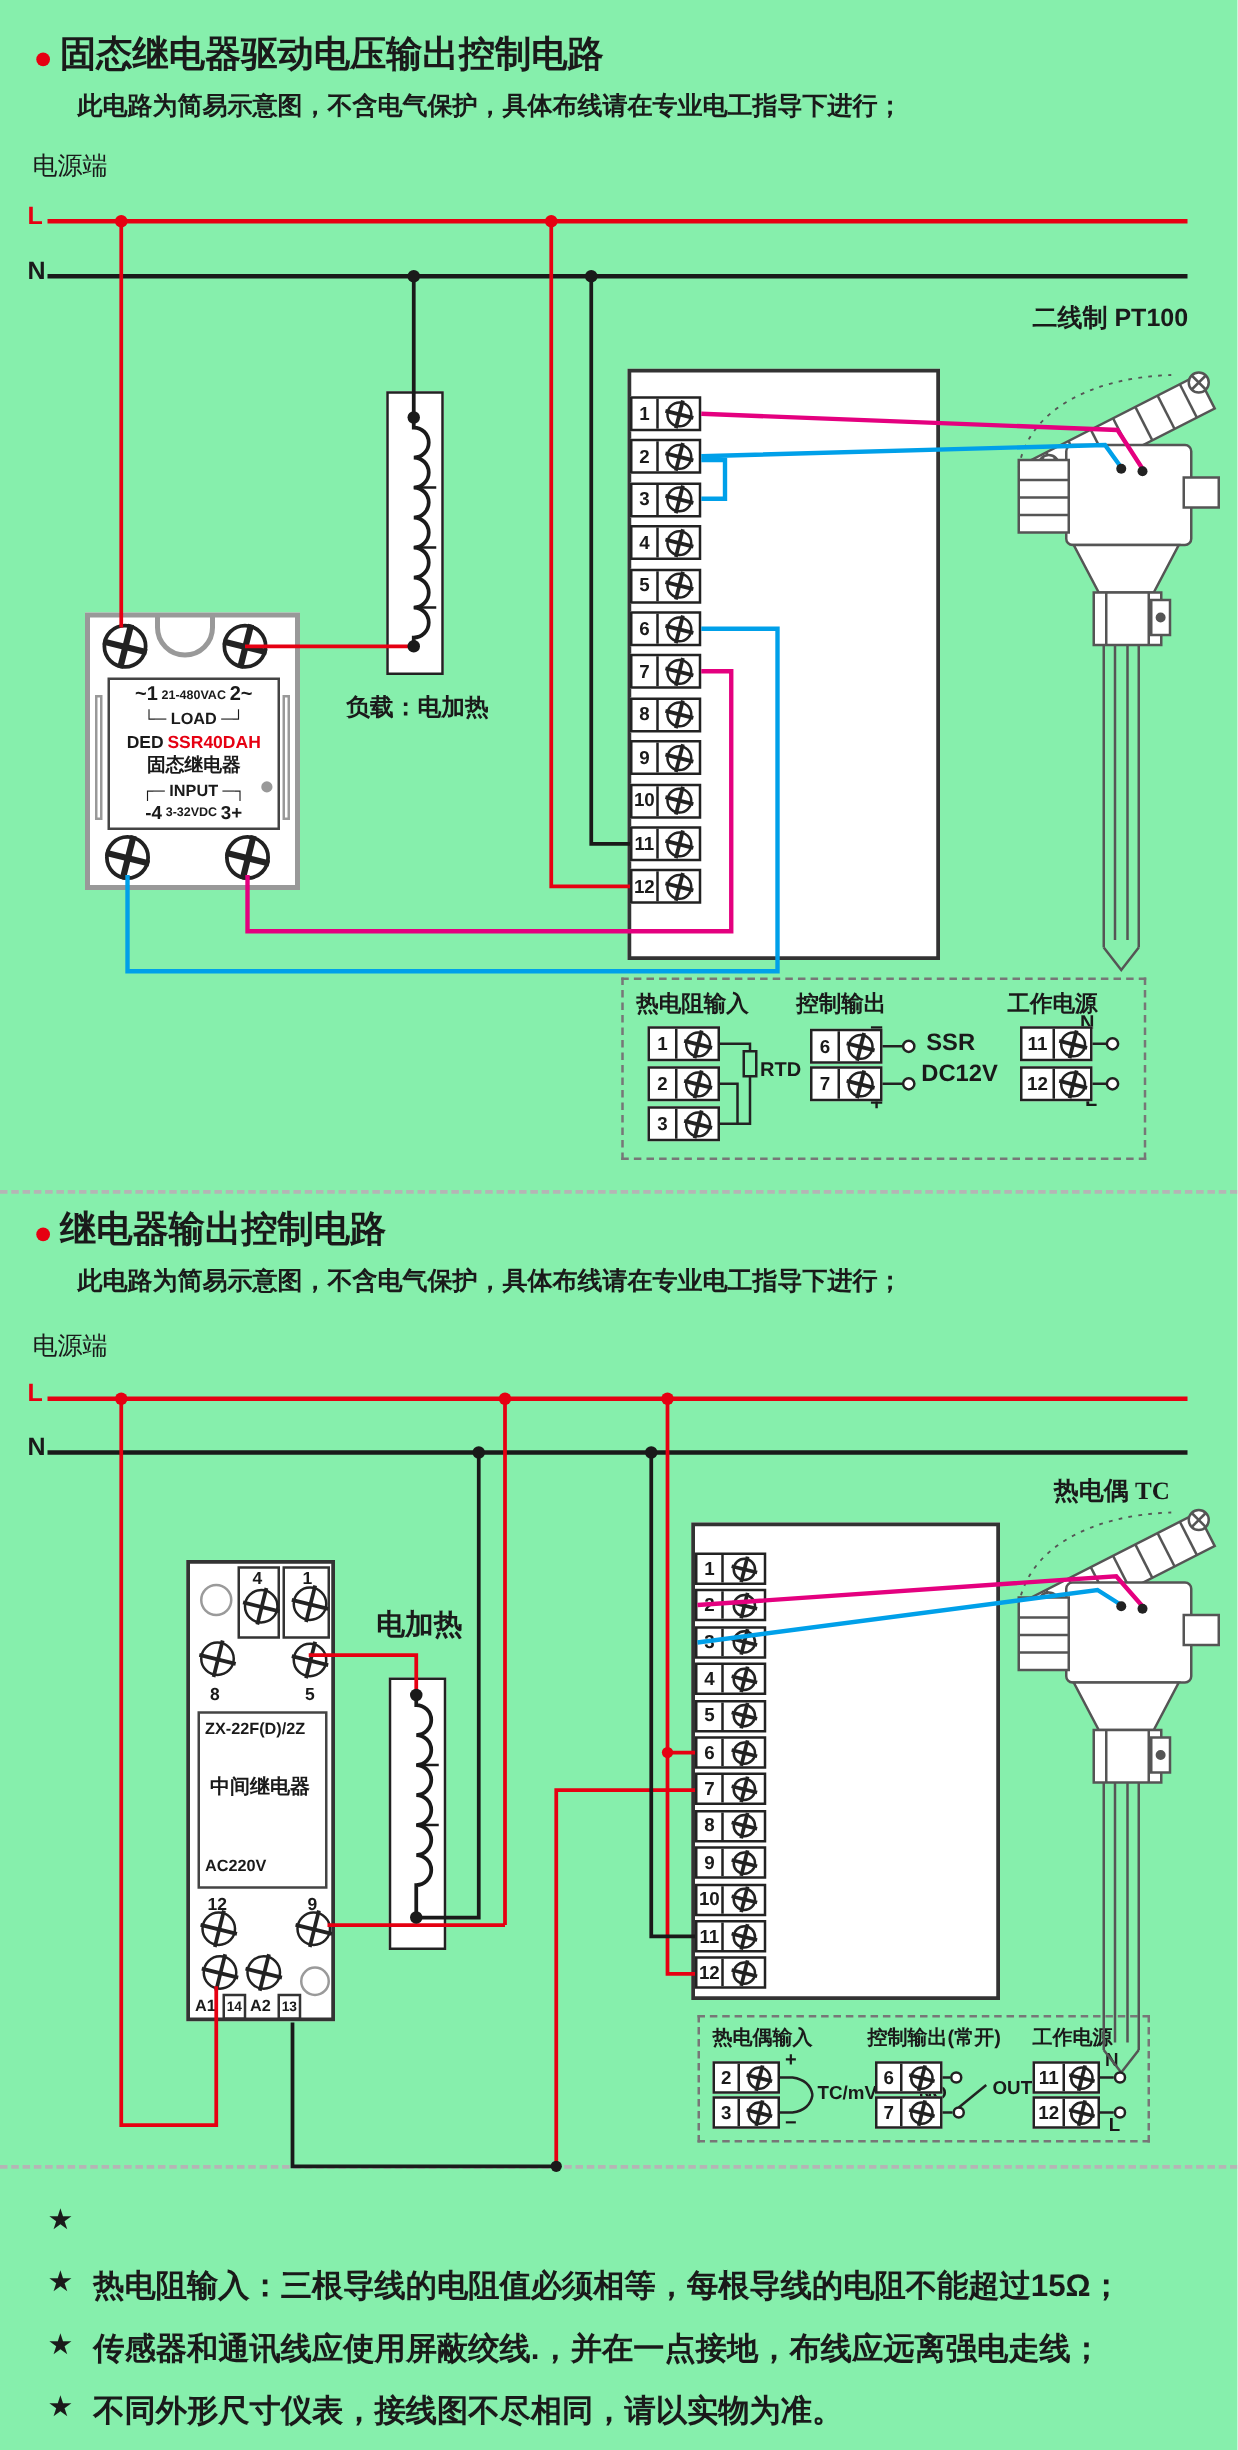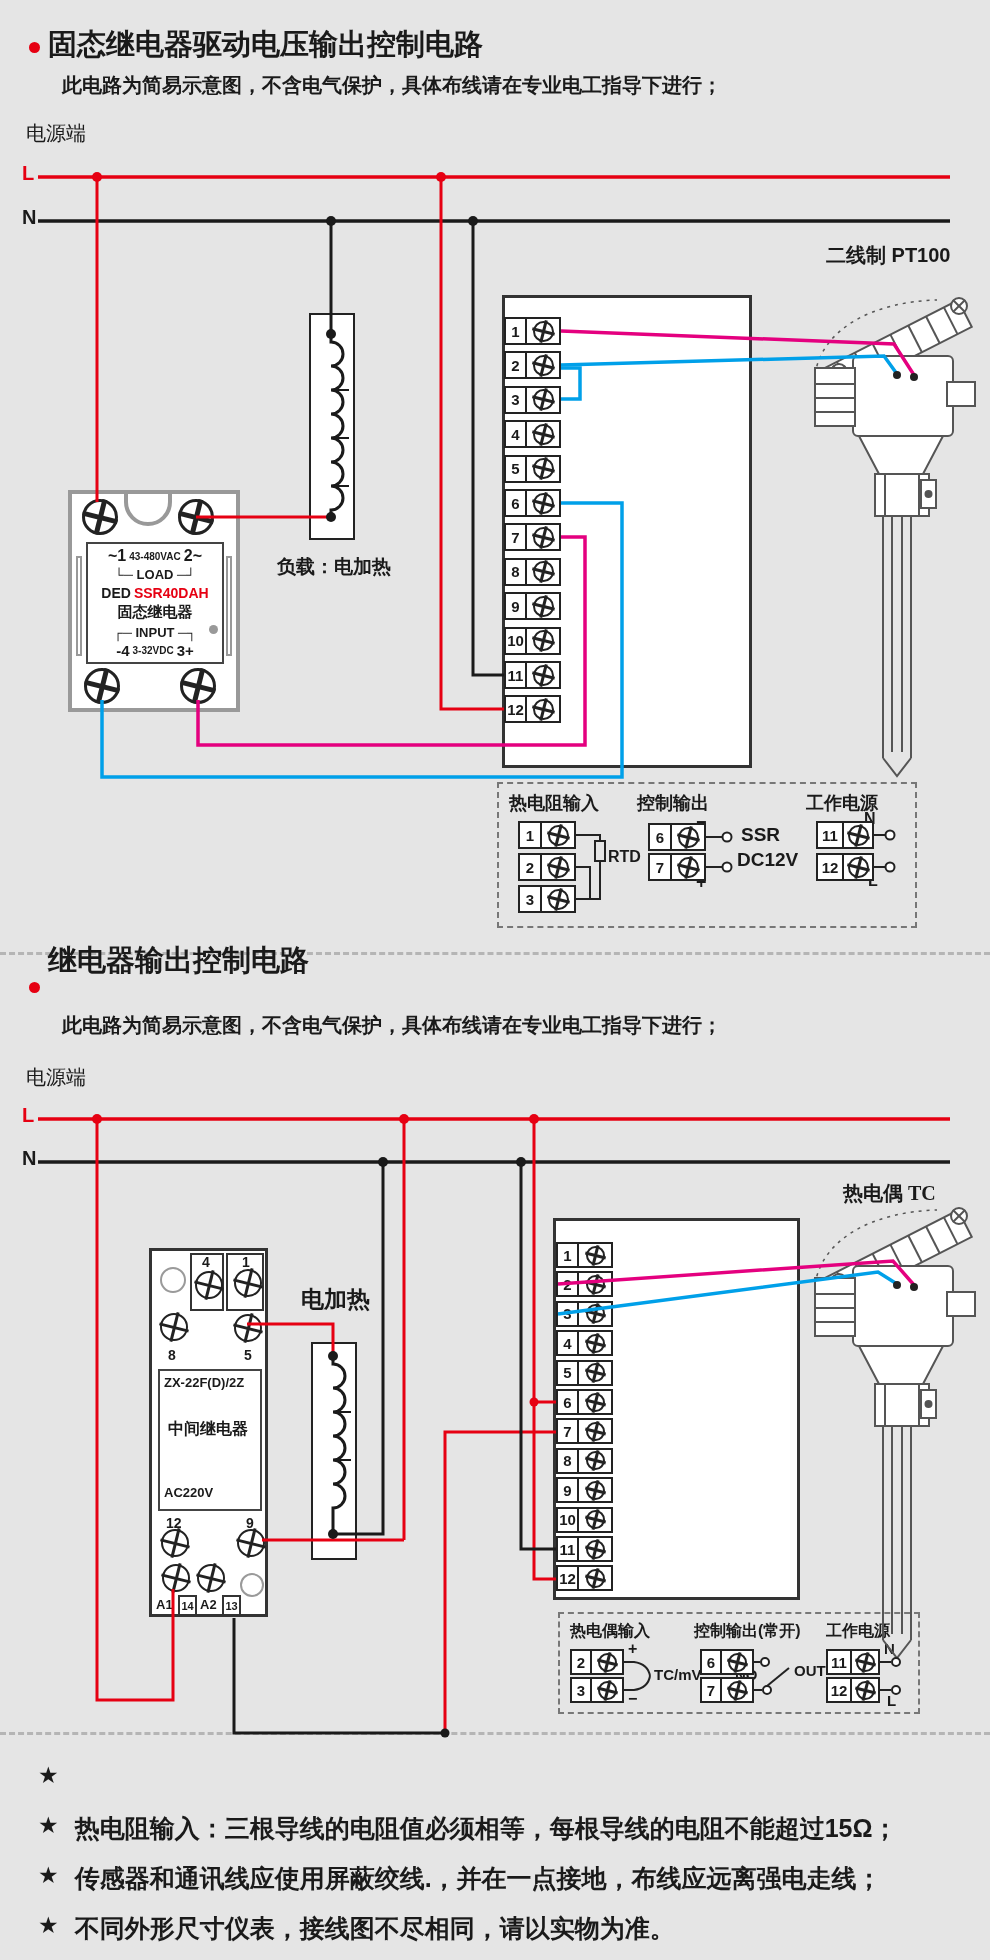--- a/index.html
+++ b/index.html
@@ -1,16 +1,16 @@
 <!DOCTYPE html>
 <html><head>
 <meta charset="utf-8">
 <style>
   html,body{margin:0;padding:0;background:#fff;}
-  .page{position:relative;width:990px;height:1960px;background:#e5e5e5;overflow:hidden;
+  .page{position:relative;width:990px;height:1960px;background:#86efac;overflow:hidden;
         font-family:"Liberation Sans","DejaVu Sans",sans-serif;color:#1a1a1a;}
   .lbl{position:absolute;white-space:nowrap;line-height:1.15;}
   .bullet{position:absolute;width:11px;height:11px;border-radius:50%;background:#e60012;}
   .sec-title{font-size:29px;font-weight:bold;}
   .sec-sub{font-size:20px;font-weight:bold;}
   .pwr{font-size:20px;}
   .lline{font-size:20px;font-weight:bold;color:#e60012;}
   .nline{font-size:20px;font-weight:bold;color:#1a1a1a;}
   .divider{position:absolute;left:0;width:990px;border-top:3px dashed #b5b5b5;}
   .box{position:absolute;border:3px solid #333;background:#fff;box-sizing:border-box;}
@@ -67,21 +67,21 @@
     <div class="slot" style="left:4px;top:62px;"></div>
     <div class="slot" style="right:4px;top:62px;"></div>
   </div>
   <span class="screw big mid" style="left:82px;top:499px;width:36px;height:36px;"></span>
   <span class="screw big mid" style="left:178px;top:499px;width:36px;height:36px;"></span>
   <span class="screw big mid" style="left:84px;top:668px;width:36px;height:36px;"></span>
   <span class="screw big mid" style="left:180px;top:668px;width:36px;height:36px;"></span>
   <div class="ssr-panel mid" style="left:86px;top:542px;width:138px;height:122px;">
     <div class="ssr-row">
         <span style="font-size:16px;">~1</span>
-        <span style="font-size:10px;">43-480VAC</span>
+        <span style="font-size:10px;">21-480VAC</span>
         <span style="font-size:16px;">2~</span>
       </div>
     <div class="ssr-row" style="font-size:13px;">└─ LOAD ─┘</div>
     <div class="ssr-row">
         <span style="font-size:14px;">DED</span>
         <span style="font-size:14px;color:#e60012;">SSR40DAH</span>
       </div>
     <div class="ssr-row" style="font-size:15px;">固态继电器</div>
     <div class="ssr-row" style="font-size:13px;">┌─ INPUT ─┐</div>
     <div class="ssr-row">
@@ -234,21 +234,21 @@
   <div class="lbl" style="left:696px;top:812px;font-size:18px;font-weight:bold;">−</div>
   <div class="lbl" style="left:696px;top:872px;font-size:18px;font-weight:bold;">+</div>
   <div class="lbl" style="left:741px;top:824px;font-size:19px;font-weight:bold;">SSR</div>
   <div class="lbl" style="left:737px;top:849px;font-size:19px;font-weight:bold;">DC12V</div>
   <div class="lbl" style="left:864px;top:810px;font-size:16px;font-weight:bold;">N</div>
   <div class="lbl" style="left:868px;top:872px;font-size:16px;font-weight:bold;">L</div>
 
   <div class="divider" style="top:952px;"></div>
 
   <div class="bullet" style="left:29px;top:982px;"></div>
-  <div class="lbl sec-title" style="left:48px;top:944px;">继电器输出控制电路</div>
+  <div class="lbl sec-title" style="left:48px;top:968px;">继电器输出控制电路</div>
   <div class="lbl sec-sub" style="left:62px;top:1014px;">此电路为简易示意图，不含电气保护，具体布线请在专业电工指导下进行；</div>
   <div class="lbl pwr" style="left:26px;top:1066px;">电源端</div>
   <div class="lbl lline" style="left:22px;top:1104px;">L</div>
   <div class="lbl nline" style="left:22px;top:1147px;">N</div>
 
   <div class="relay mid" style="left:149px;top:1248px;width:119px;height:369px;">
     <div class="hole" style="left:8px;top:16px;width:26px;height:26px;"></div>
     <div class="cell" style="left:38px;top:2px;width:34px;height:58px;"></div>
     <div class="cell" style="left:74px;top:2px;width:38px;height:58px;"></div>
     <div class="rlbl" style="left:50px;top:3px;">4</div>

